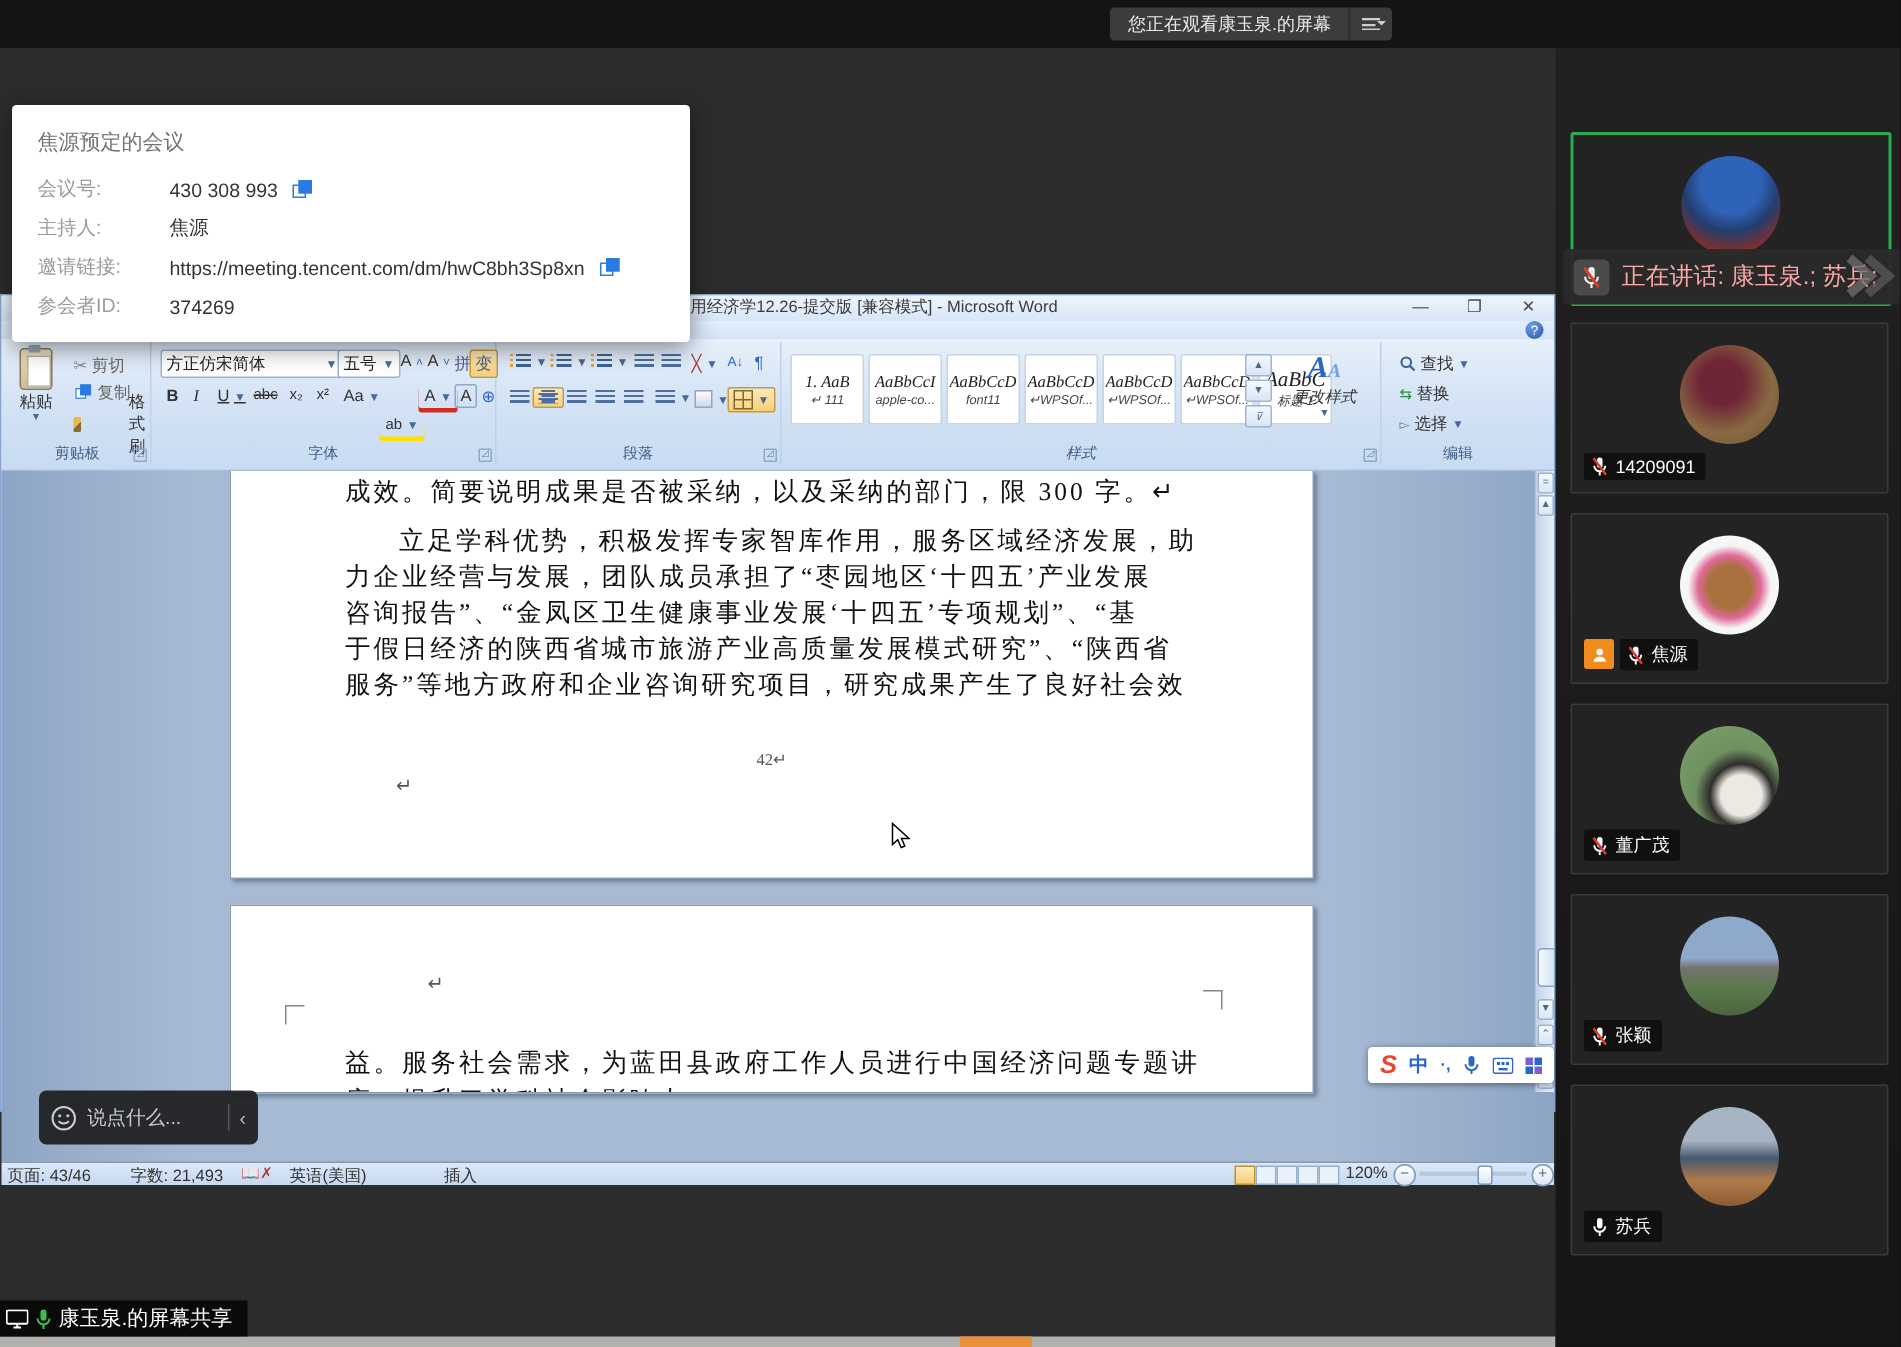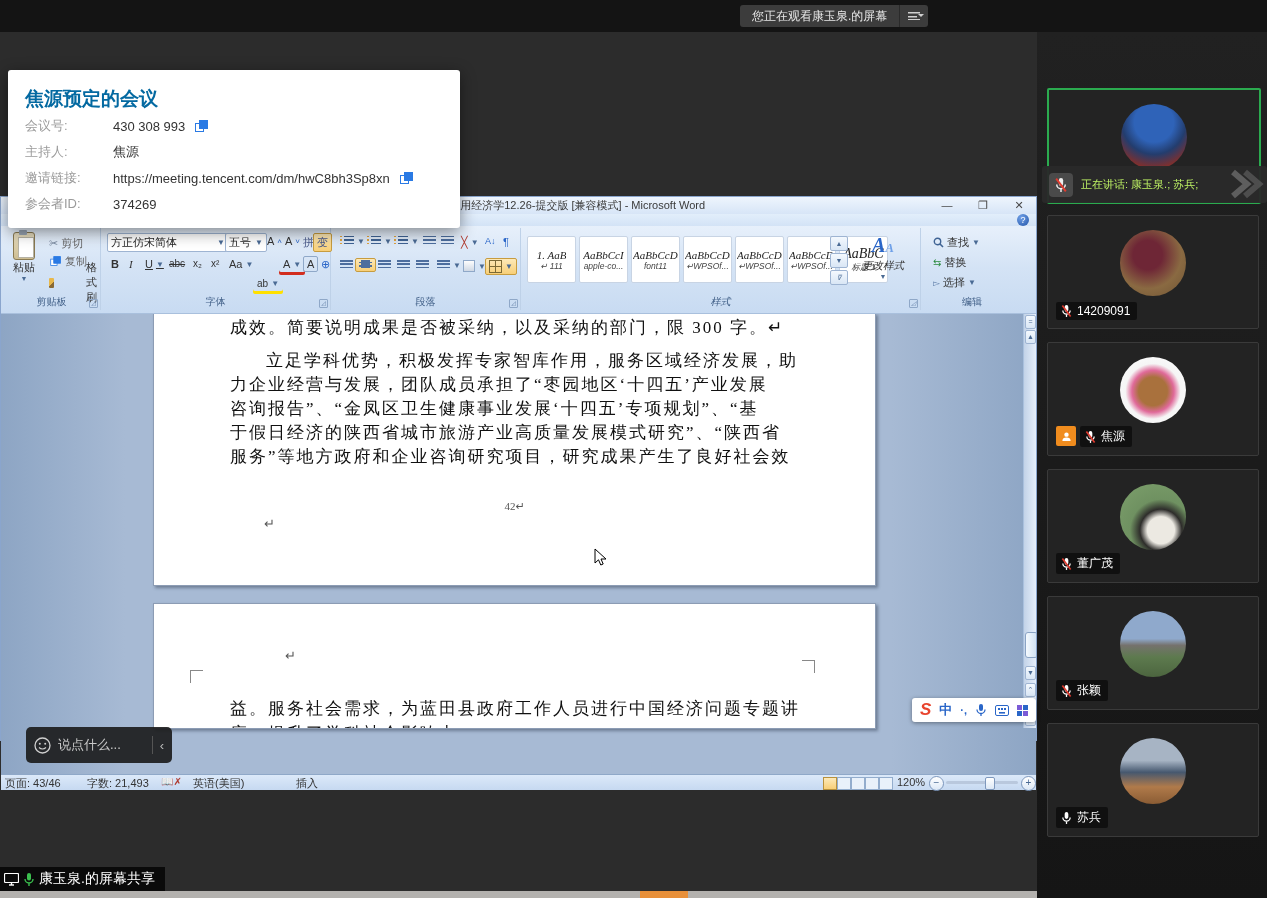--- a/index.html
+++ b/index.html
@@ -32,21 +32,21 @@
   .av4{background:radial-gradient(circle at 62% 70%,#ece9e2 0 22%,#2e2d2b 34%,#6f9161 50%,#7da06c);}
   .av5{background:linear-gradient(180deg,#8fa9cc 0 42%,#75726d 52%,#5d7a4e 70%,#4c653f);}
   .av6{background:linear-gradient(180deg,#a7b4c4 0 34%,#46586f 52%,#b07a4a 74%,#8a5c34);}
   .badgerow{position:absolute;left:8px;bottom:8px;display:flex;align-items:stretch;gap:0;}
   .hostbadge{width:20px;height:20px;background:#f08c1e;display:flex;align-items:center;justify-content:center;border-radius:2px;margin-right:4px;}
   .namebadge{display:flex;align-items:center;gap:5px;background:rgba(12,12,12,.78);
              padding:2px 7px 2px 5px;border-radius:2px;font-size:12px;color:#fff;}
   #speakbanner{position:absolute;left:5px;top:134px;width:225px;height:37px;background:rgba(42,42,42,.96);
                border-radius:3px;display:flex;align-items:center;padding-left:7px;box-sizing:border-box;z-index:25;}
   #speakbanner .micbox{width:24px;height:24px;background:#4a4a4a;border-radius:4px;display:flex;align-items:center;justify-content:center;}
-  #speakbanner .btxt{margin-left:8px;font-size:11px;color:#bef264;white-space:nowrap;}
+  #speakbanner .btxt{margin-left:8px;font-size:16px;color:#fca5a5;white-space:nowrap;}
   #speakbanner .chev{position:absolute;right:2px;top:3px;opacity:.75;}
 
   
   #shared{position:absolute;left:0;top:32px;width:1037px;height:866px;background:#2c2c2c;}
 
   
   #word{position:absolute;left:0;top:164px;width:1037px;height:545px;background:#dbe7f7;
         border:1px solid #8aa5cd;box-sizing:border-box;z-index:1;}
   #wtitle{position:relative;height:17px;background:linear-gradient(#eef5fd,#d7e5f7);
           font-size:11px;color:#3a3a3a;text-align:center;line-height:17px;}
@@ -104,21 +104,21 @@
              font-size:11px;color:#333;}
   .stitem{position:absolute;top:1px;white-space:nowrap;cursor:default;}
   .zctrl{position:absolute;top:1px;width:13px;height:13px;border:1px solid #7e98bd;border-radius:50%;
          background:linear-gradient(#fff,#dce8f6);text-align:center;line-height:11px;font-size:10px;color:#4a6a94;cursor:pointer;}
   .viewic{position:absolute;top:2px;width:12px;height:11px;border:1px solid #93adcd;background:#e9f1fa;cursor:pointer;}
   .viewic.on{background:linear-gradient(#fde9b8,#f8cf77);border-color:#b8913d;}
 
   
   #popup{position:absolute;left:8px;top:38px;width:452px;height:158px;background:#fff;border-radius:3px;
          box-shadow:0 4px 16px rgba(0,0,0,.45);z-index:50;}
-  #popup .ptitle{position:absolute;left:17px;top:16px;font-size:19px;font-weight:bold;color:#0369a1;}
+  #popup .ptitle{position:absolute;left:17px;top:16px;font-size:14px;font-weight:normal;color:#737373;}
   .prow{position:absolute;left:17px;display:flex;align-items:center;font-size:13px;}
   .plabel{width:88px;color:#9b9b9b;}
   .pval{color:#333;}
   .copyic{position:relative;width:13px;height:13px;display:inline-block;margin-left:10px;cursor:pointer;}
   .copyic::before{content:"";position:absolute;left:0;top:3px;width:7px;height:7px;border:1.5px solid #2a7ae4;background:#fff;}
   .copyic::after{content:"";position:absolute;left:4px;top:0;width:7px;height:7px;border:1.5px solid #2a7ae4;background:#2a7ae4;}
 
   
   #chatbox{position:absolute;left:26px;top:695px;width:146px;height:36px;background:rgba(25,25,25,.9);
            border-radius:5px;display:flex;align-items:center;padding:0 8px;box-sizing:border-box;z-index:30;}

